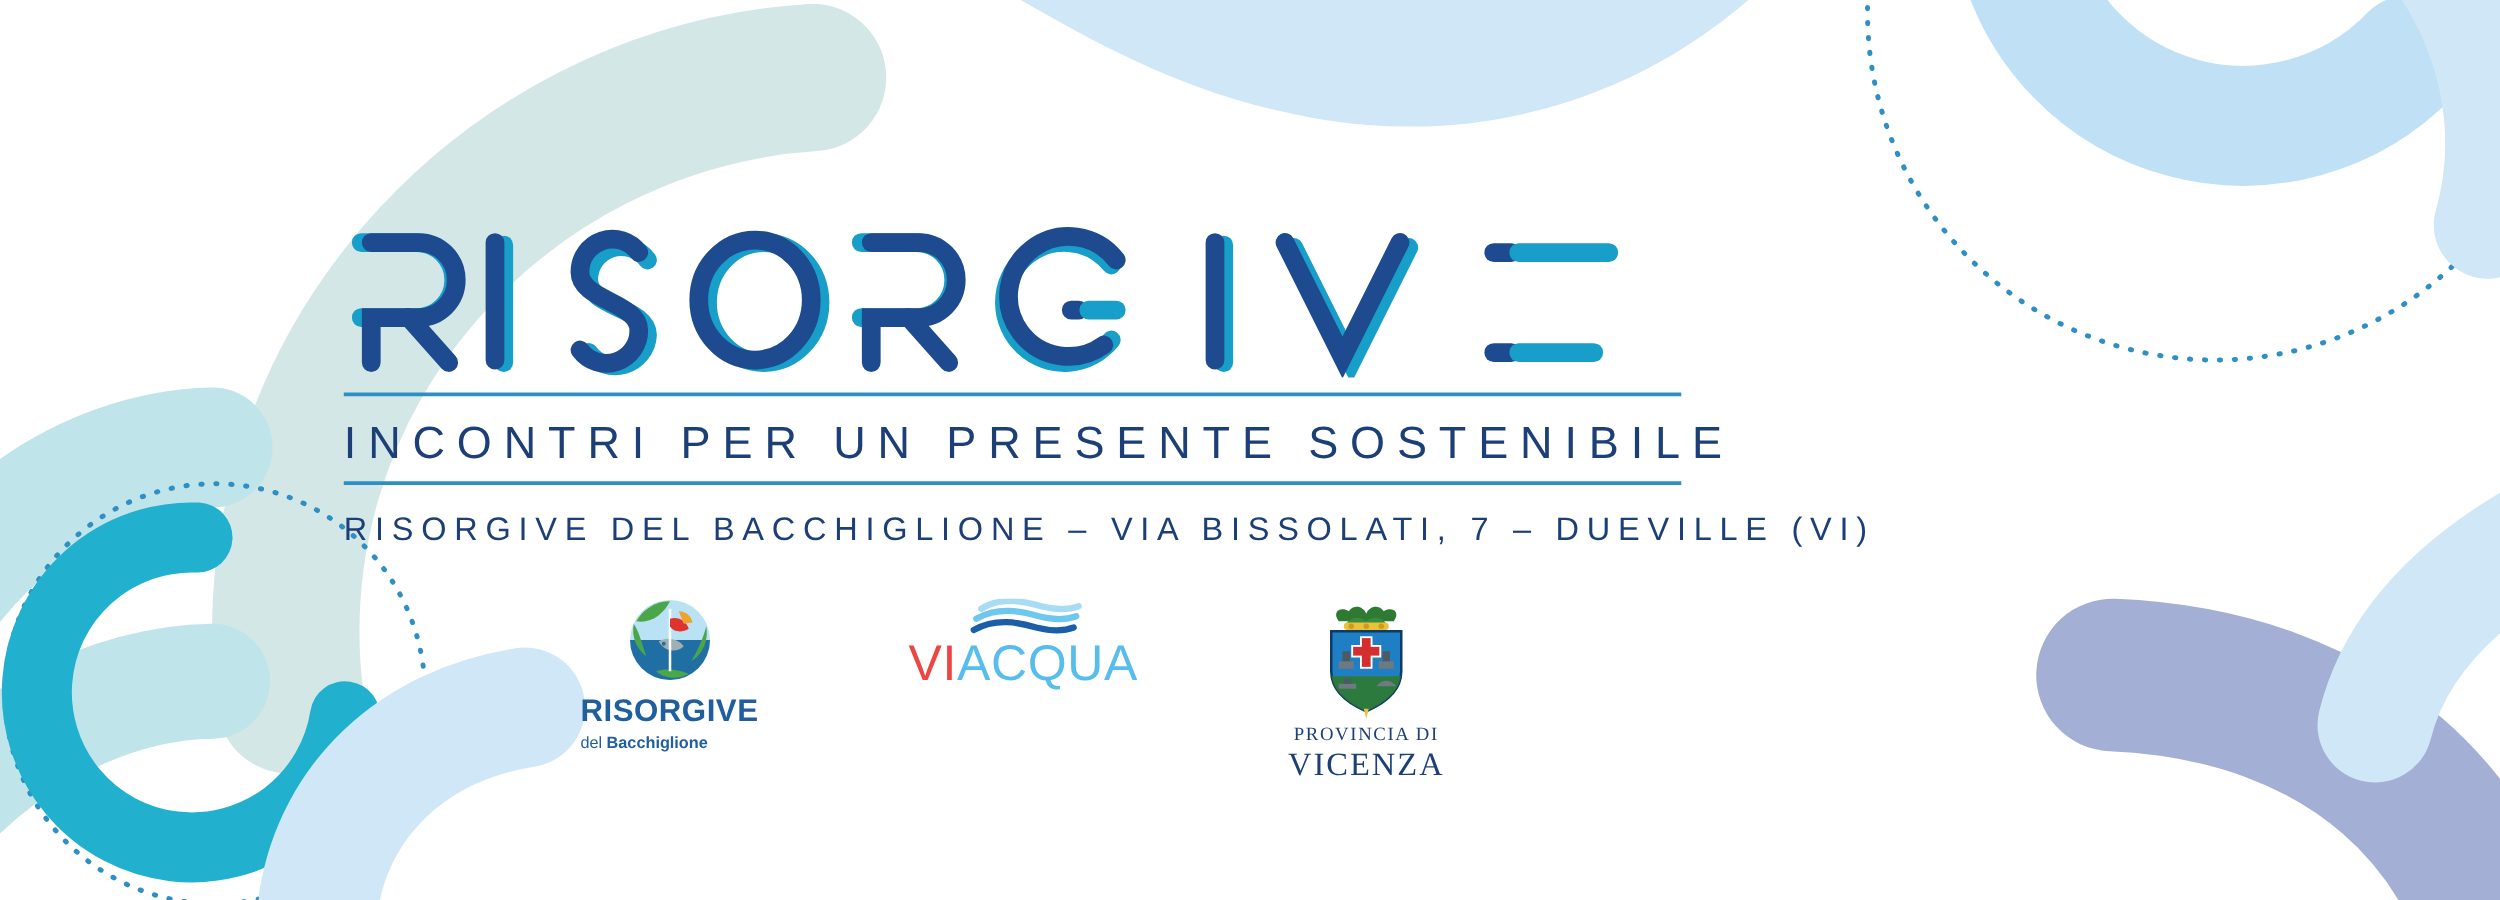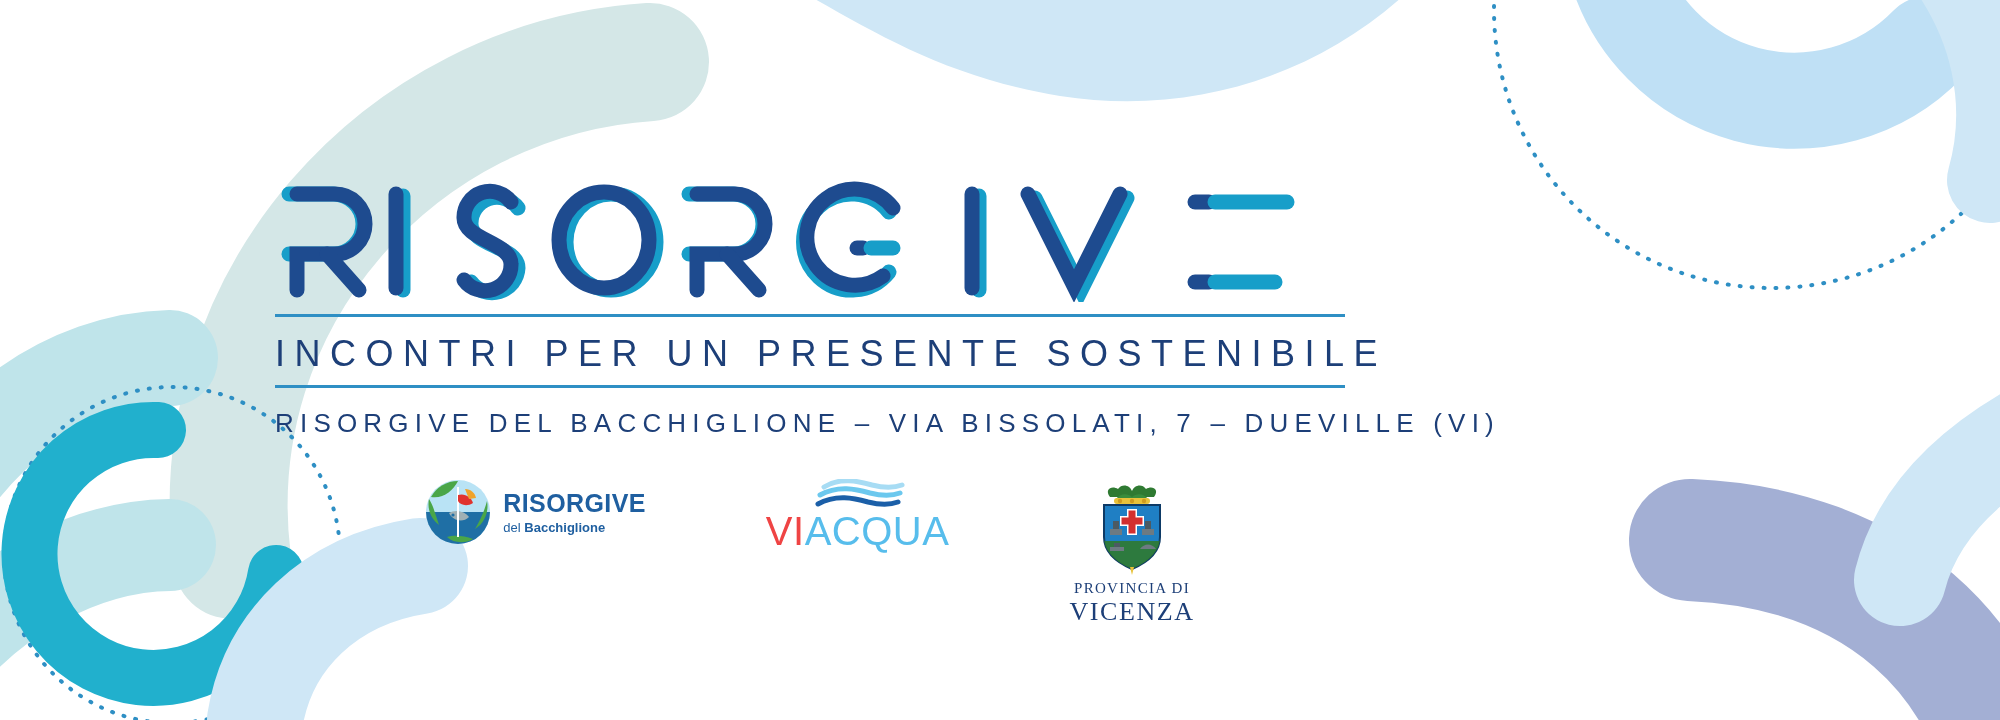--- a/index.html
+++ b/index.html
@@ -106,21 +106,21 @@
     display: flex;
     align-items: flex-start;
     justify-content: center;
     gap: 120px;
   }
   .partner {
     display: flex;
     align-items: center;
     justify-content: center;
   }
-  .partner-risorgive { gap: 12px; }
+  .partner-risorgive { gap: 12px; flex-direction: column; }
   .risorgive-mark { width: 66px; height: 66px; flex: 0 0 auto; }
   .risorgive-mark svg { display: block; width: 66px; height: 66px; }
   .risorgive-text { display: flex; flex-direction: column; line-height: 1; }
   .risorgive-text .t1 {
     color: #1f5fa0;
     font-weight: 700;
     font-size: 25px;
     letter-spacing: 0.4px;
   }
   .risorgive-text .t2 {

